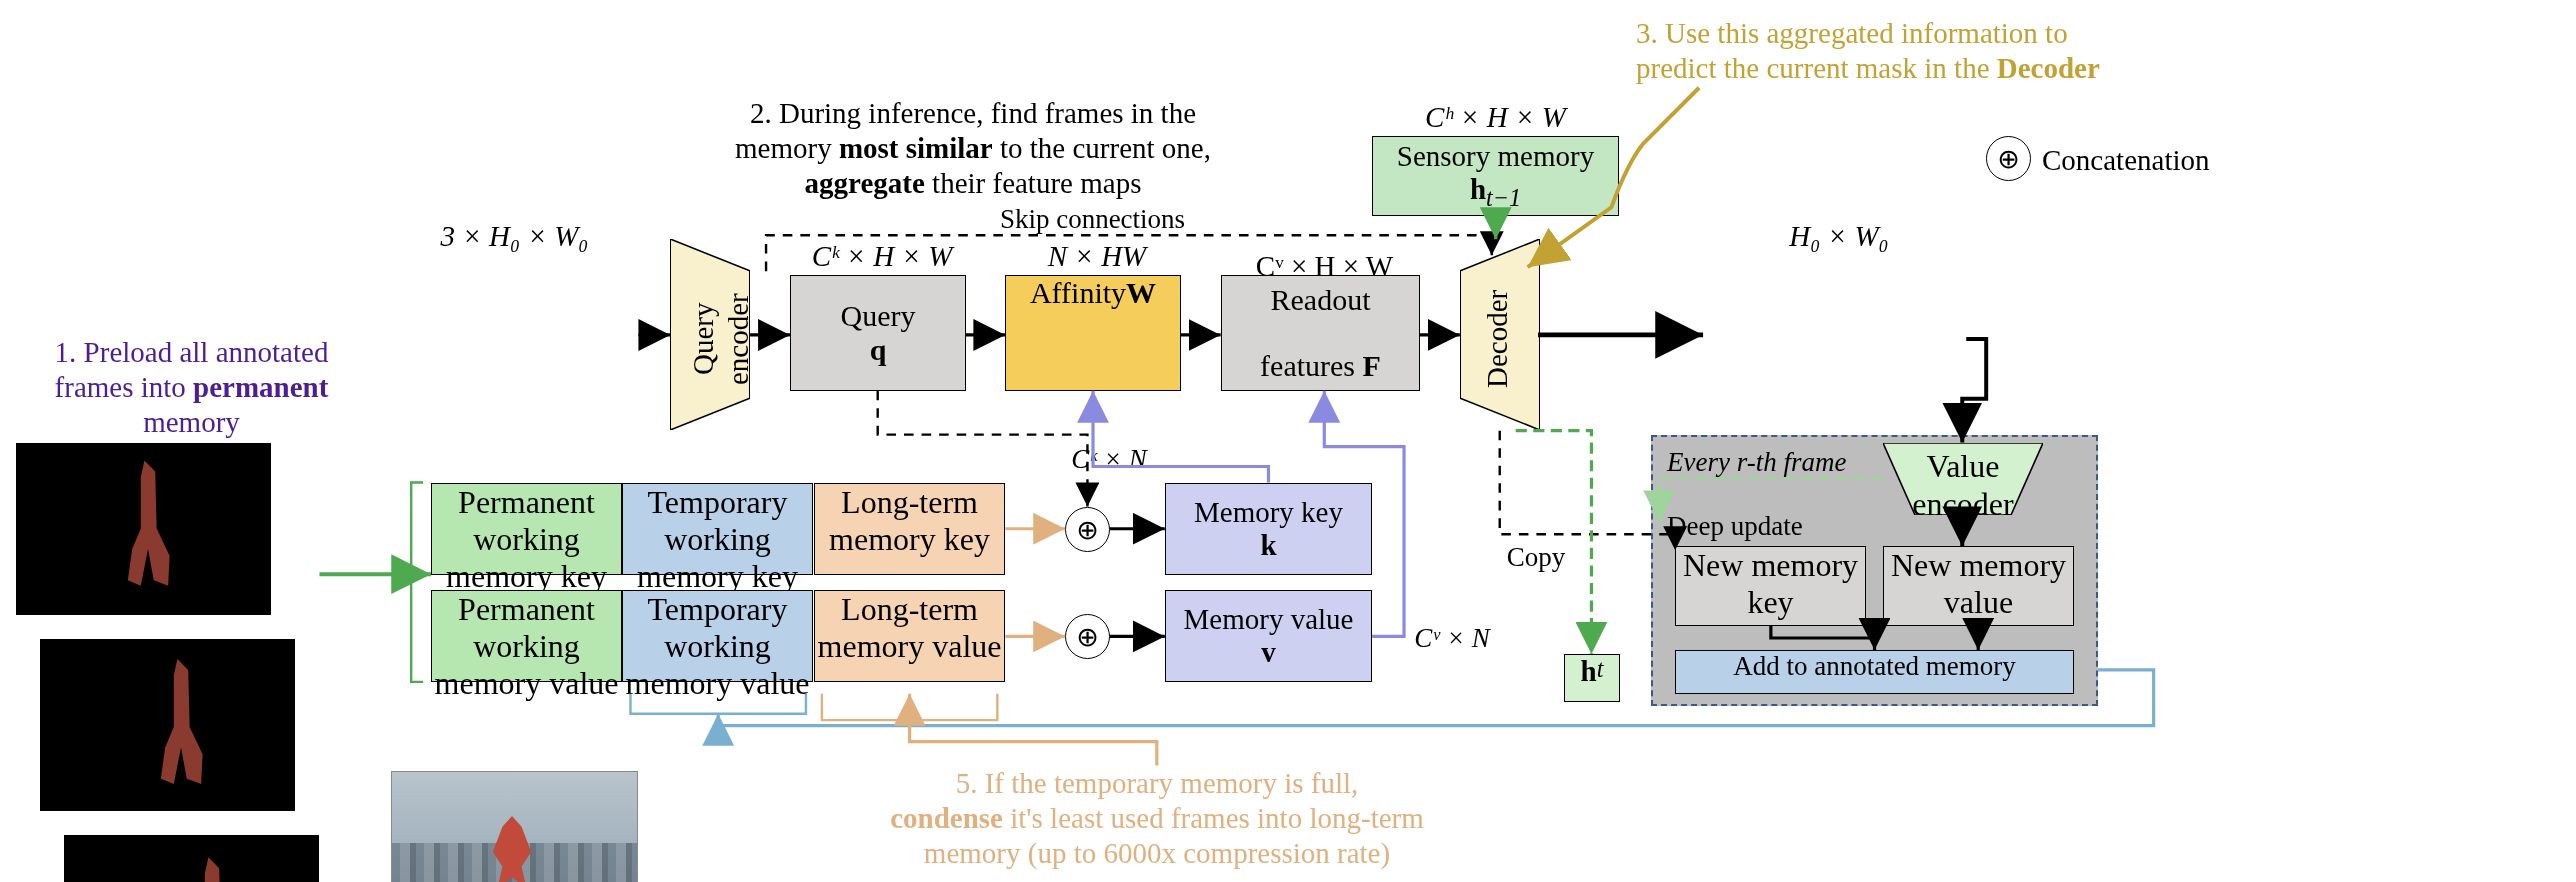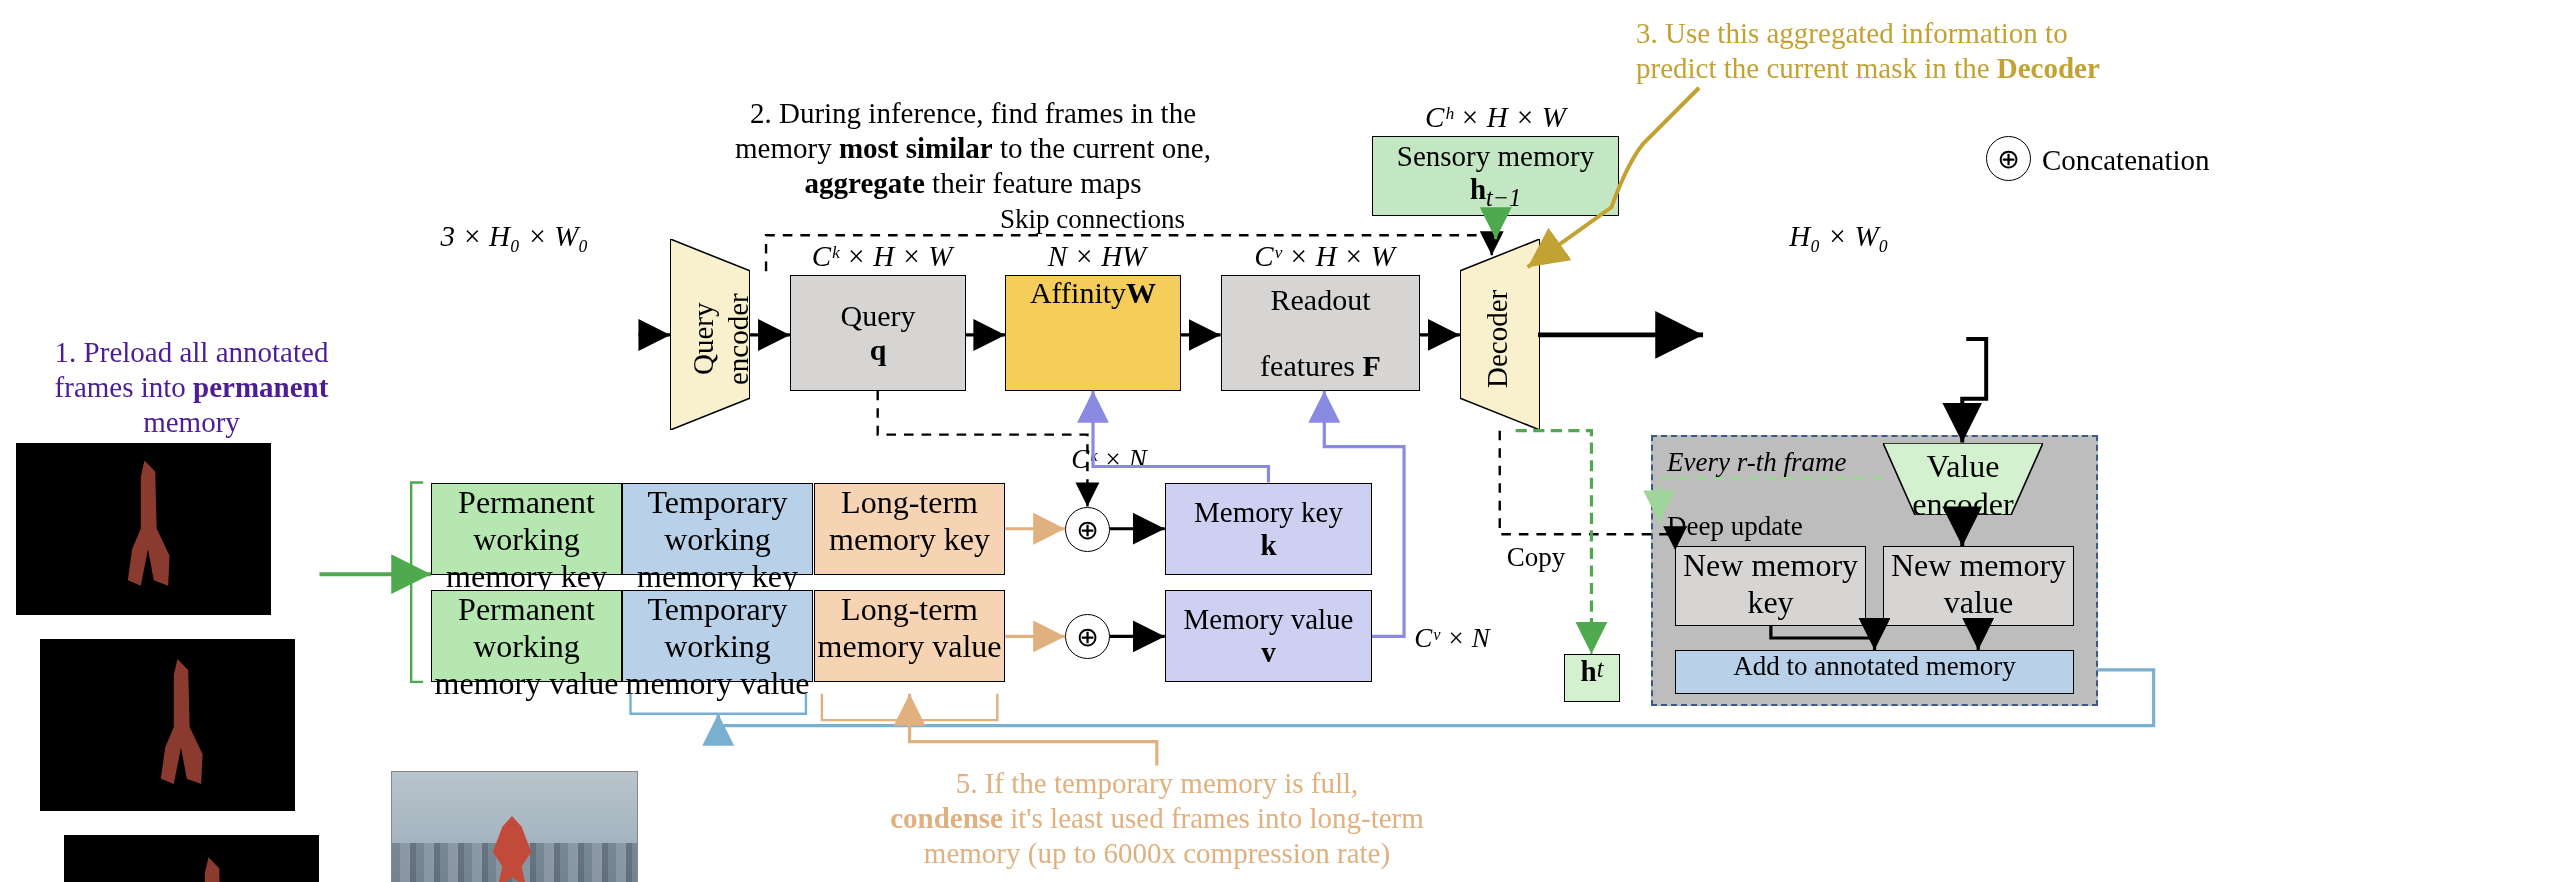--- a/index.html
+++ b/index.html
@@ -130,21 +130,21 @@
   <div class="abs box c-yellow-bg fs38" style="left:1005px; top:275px; width:176px; height:116px; flex-direction:row;">
     <div>Affinity</div>
     <div class="b">W</div>
   </div>
   <div class="abs fs36 lbl" style="left:1021px; top:239px; width:152px; font-style:italic;">N × HW</div>
 
   <div class="abs box c-gray-bg fs38" style="left:1221px; top:275px; width:199px; height:116px; flex-direction:column;gap:32px;">
     <div>Readout</div>
     <div><span>features </span><span class="b">F</span></div>
   </div>
-  <div class="abs fs36 lbl" style="left:1233px; top:239px; width:183px; font-style:italic;">Cᵛ × H × W</div>
+  <div class="abs fs36 lbl" style="left:1233px; top:249px; width:183px; ">Cᵛ × H × W</div>
 
   <svg class="abs" style="left:1460px; top:239px;" width="80" height="191" viewBox="0 0 100 240">
     <polygon points="0,40 100,0 100,240 0,200" fill="#f9f1cd" stroke="#000" stroke-width="2"></polygon>
   </svg>
   <div class="abs fs36 lbl vert" style="left:1480px; top:279px; width:40px; height:120px;">Decoder</div>
 
   <div class="abs box c-mint-bg fs36" style="left:1372px; top:136px; width:247px; height:80px; flex-direction:column;">
     <div>Sensory memory</div>
     <div><span class="b">h</span><sub style="font-style:italic;">t−1</sub></div>
   </div>

